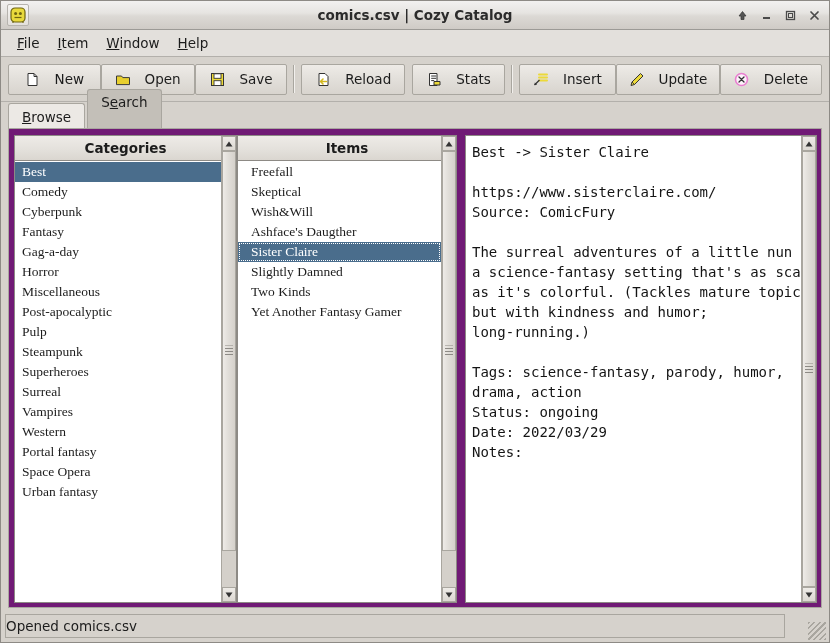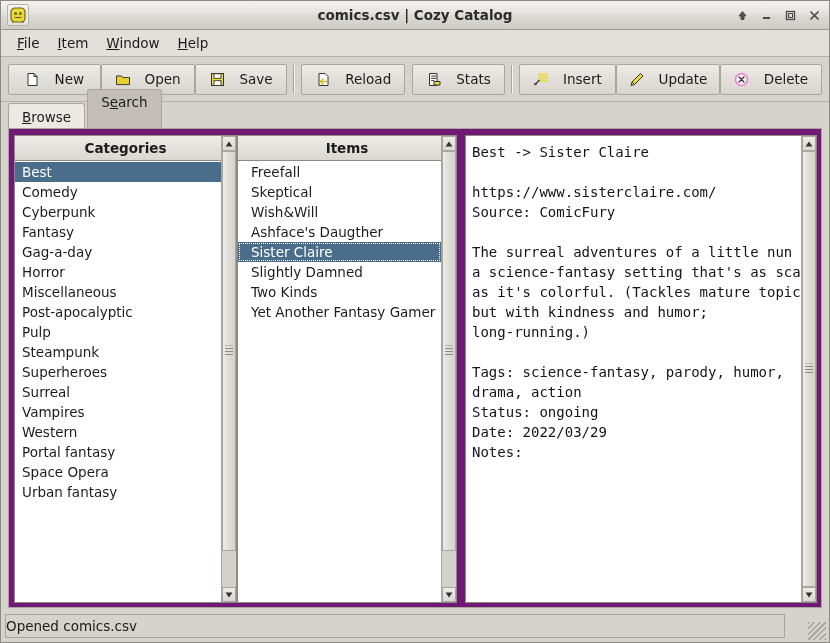--- a/index.html
+++ b/index.html
@@ -190,20 +190,21 @@
     background: linear-gradient(to bottom, #eeebe7 0%, #e4e1dc 55%, #dad6d0 100%);
     border-bottom: 1px solid #8d8a85;
     box-sizing: border-box;
   }
   .listbox {
     position: absolute;
     left: 0; right: 15px;
     top: 26px; bottom: 0;
     background: #ffffff;
     overflow: hidden;
+    font-family: Liberation Serif, serif;
   }
   .lrow {
     height: 20px;
     line-height: 20px;
     font-size: 13.5px;
     color: #1c1c1c;
     padding-left: 7px;
     white-space: nowrap;
     box-sizing: border-box;
   }

